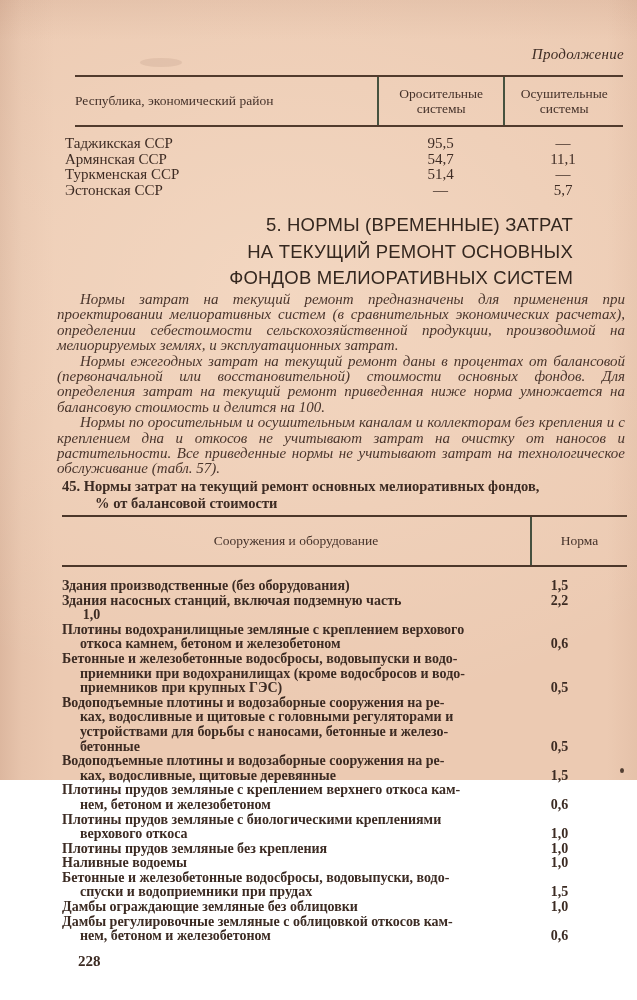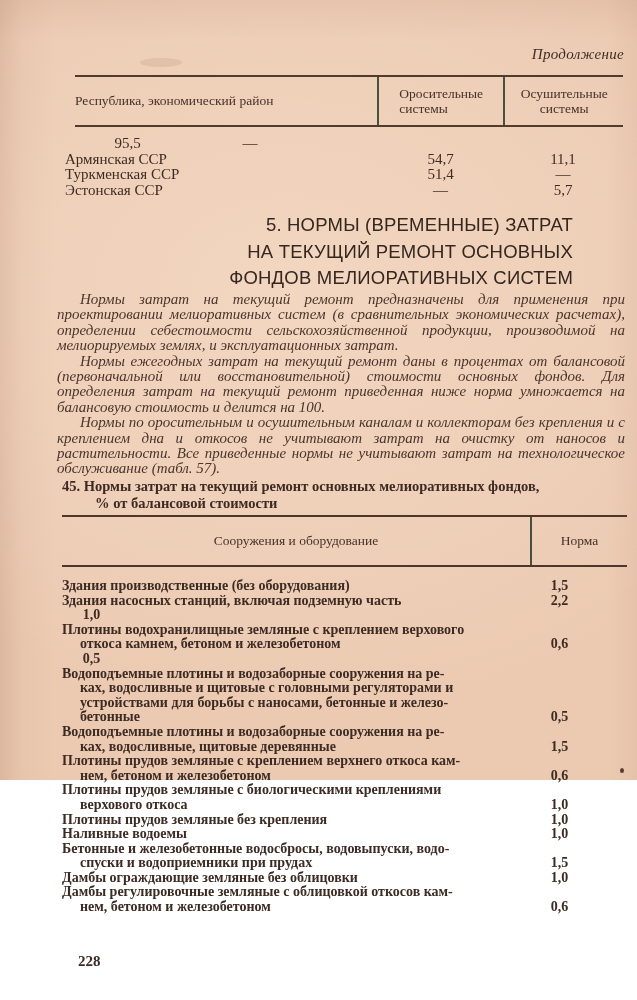--- a/index.html
+++ b/index.html
@@ -23,21 +23,21 @@
     font-style:italic;font-size:15px;color:#3f2d25;letter-spacing:.3px;
   }
   .t1{position:absolute;left:65px;top:75px;width:560px;}
   .t1-header{
     margin-left:10px;width:548px;box-sizing:border-box;
     border-top:2px solid #513b2d;border-bottom:2px solid #513b2d;
     display:flex;align-items:center;height:52px;
     font-size:13.5px;color:#45322a;
   }
   .t1-header .c1{width:303px;text-align:left;}
-  .t1-header .c2{width:125px;text-align:left;border-left:2px solid #46523f;align-self:stretch;display:flex;align-items:center;justify-content:center;white-space:pre-line;line-height:15px;}
+  .t1-header .c2{width:125px;text-align:center;border-left:2px solid #46523f;align-self:stretch;display:flex;align-items:center;justify-content:center;white-space:pre-line;line-height:15px;}
   .t1-header .c3{width:118px;text-align:center;border-left:2px solid #46523f;align-self:stretch;display:flex;align-items:center;justify-content:center;white-space:pre-line;line-height:15px;}
   .t1-rows{margin-top:9px;font-size:15px;line-height:15.5px;color:#3e2c24;}
   .t1-row{display:flex;}
   .t1-row .rc1{width:313px;}
   .t1-row .rc2{width:125px;text-align:center;}
   .t1-row .rc3{width:120px;text-align:center;}
   
   .heading{
     position:absolute;left:225px;top:212px;width:348px;
     font-family:"Liberation Sans","DejaVu Sans",sans-serif;
@@ -93,20 +93,21 @@
   <div class="t1">
     <div class="t1-header">
       <div class="c1">Республика, экономический район</div>
       <div class="c2">Оросительные
 системы</div>
       <div class="c3">Осушительные
 системы</div>
     </div>
     <div class="t1-rows">
       <div class="t1-row">
+        <div class="rc1">Таджикская ССР</div>
         <div class="rc2">95,5</div>
         <div class="rc3">—</div>
       </div>
       <div class="t1-row">
         <div class="rc1">Армянская ССР</div>
         <div class="rc2">54,7</div>
         <div class="rc3">11,1</div>
       </div>
       <div class="t1-row">
         <div class="rc1">Туркменская ССР</div>
@@ -150,20 +151,23 @@
     </div>
     <div class="t2-row">
       <div class="val">1,0</div>
     </div>
     <div class="t2-row">
       <div class="name">Плотины водохранилищные земляные с креплением верхового
 откоса камнем, бетоном и железобетоном</div>
       <div class="val">0,6</div>
     </div>
     <div class="t2-row">
+      <div class="name">Бетонные и железобетонные водосбросы, водовыпуски и водо-
+приемники при водохранилищах (кроме водосбросов и водо-
+приемников при крупных ГЭС)</div>
       <div class="val">0,5</div>
     </div>
     <div class="t2-row">
       <div class="name">Водоподъемные плотины и водозаборные сооружения на ре-
 ках, водосливные и щитовые с головными регуляторами и
 устройствами для борьбы с наносами, бетонные и железо-
 бетонные</div>
       <div class="val">0,5</div>
     </div>
     <div class="t2-row">

